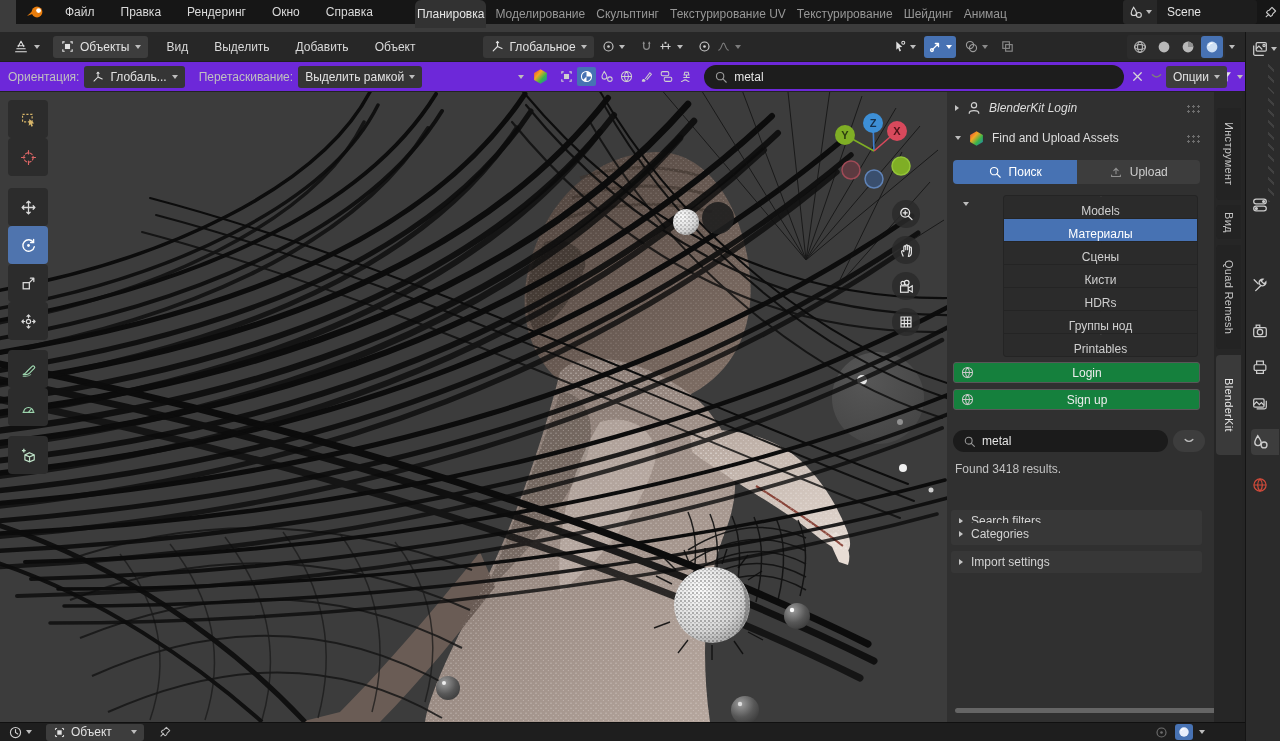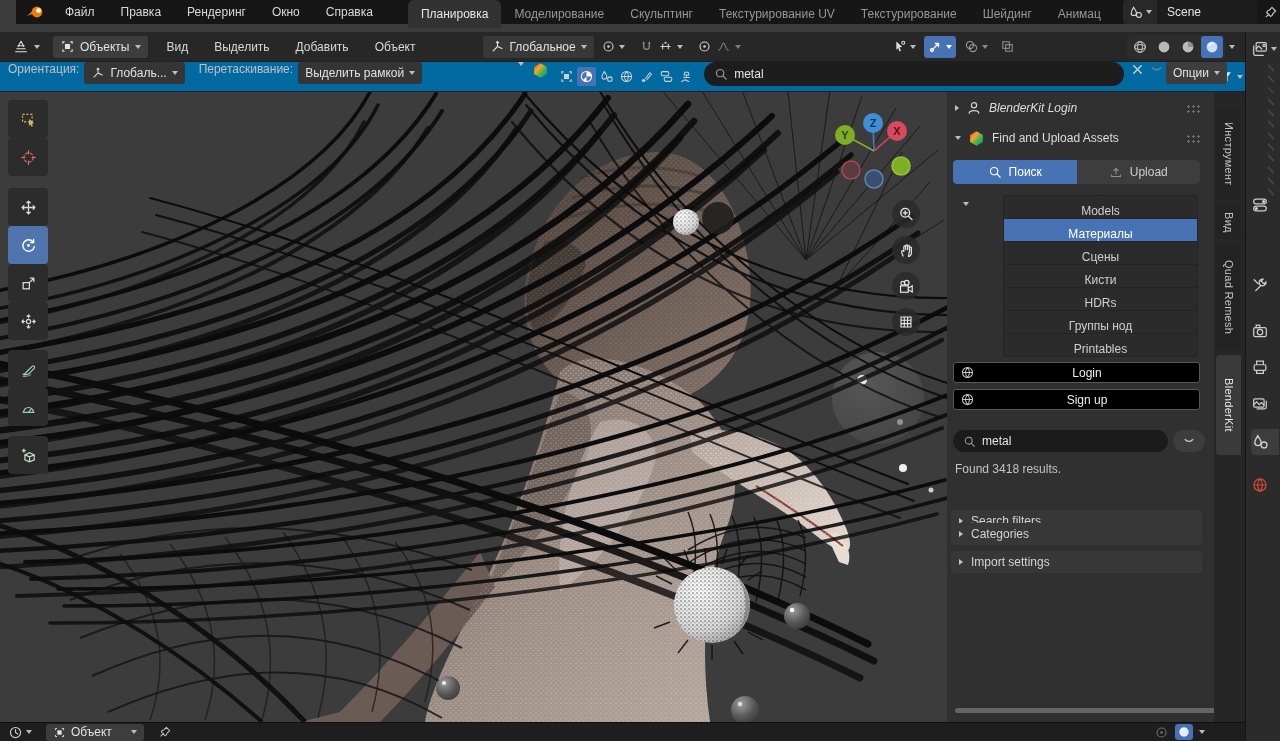--- a/index.html
+++ b/index.html
@@ -11,27 +11,27 @@
   .cv{width:0;height:0;border-left:3.5px solid transparent;border-right:3.5px solid transparent;
       border-top:4.5px solid #bdbdbd;display:inline-block;flex:none;}
   .cr{width:0;height:0;border-top:3.5px solid transparent;border-bottom:3.5px solid transparent;
       border-left:4.5px solid #c4c4c4;display:inline-block;flex:none;}
   .grip{width:16px;height:9px;flex:none;background-image:radial-gradient(#7d7d7d 1px,transparent 1.3px);
         background-size:5px 5px;opacity:.8;}
   
   #topbar{left:16px;top:0;width:1280px;height:24px;background:#161616;display:flex;align-items:center;}
   .menu{padding:0 13px;color:#d9d9d9;cursor:pointer;}
   .wtabs{display:flex;align-items:flex-end;height:32px;margin-left:22px;flex:1;overflow:hidden;}
-  .wtab{padding:7px 13px 7px;color:#979797;white-space:nowrap;cursor:pointer;}
+  .wtab{padding:7px 2px 7px;color:#979797;white-space:nowrap;cursor:pointer;margin-left:7px;}
   .wtab.active{background:#323232;color:#e6e6e6;border-radius:6px 6px 0 0;}
   #scenewrap{display:flex;align-items:center;flex:none;margin-right:2px;}
   
   #row2{left:0;top:32px;width:1245px;height:30px;background:#272727;display:flex;align-items:center;
         border-bottom:1px solid #1f1f1f;box-sizing:border-box;}
-  #row3{left:0;top:62px;width:1245px;height:30px;background:#0369a1;display:flex;
+  #row3{left:0;top:62px;width:1245px;height:30px;background:#6d28d9;display:flex;align-items:center;
         border-bottom:1px solid #222;box-sizing:border-box;}
   .btn{display:flex;align-items:center;gap:5px;background:#3d3d3d;border-radius:3px;height:22px;
        padding:0 7px;color:#e2e2e2;cursor:pointer;flex:none;}
   .flat{background:transparent;}
   .lbl{color:#c0c0c0;flex:none;}
   .searchpill{display:flex;align-items:center;gap:6px;background:#1d1d1d;border-radius:13px;height:24px;
               padding:0 10px;color:#e5e5e5;}
   .searchpill input{background:transparent;border:none;outline:none;color:#e5e5e5;font:inherit;width:100%;padding:0;}
   
   #viewport{left:0;top:92px;width:1245px;height:630px;background:#3c3c3c;overflow:hidden;}
@@ -49,21 +49,21 @@
   .tabrow{position:absolute;left:6px;right:12px;top:68px;height:24px;display:flex;border-radius:4px;overflow:hidden;}
   .ttab{flex:1;display:flex;align-items:center;justify-content:center;gap:7px;cursor:pointer;}
   .ttab.blue{background:#4772b3;color:#fff;}
   .ttab.gray{background:#3d3d3d;color:#cfcfcf;}
   .enumlist{position:absolute;left:56px;right:14px;top:103px;border-radius:3px;overflow:hidden;
             background:#2b2b2b;border:1px solid #242424;}
   .erow{display:flex;align-items:center;gap:7px;height:22px;padding:0 6px;color:#cfcfcf;
         border-bottom:1px solid #242424;cursor:pointer;flex-direction:column;}
   .erow:last-child{border-bottom:none;}
   .erow.sel{background:#4772b3;color:#fff;}
-  .bigbtn{position:absolute;left:6px;right:12px;height:21px;background:#000000;border:1px solid #585858;
+  .bigbtn{position:absolute;left:6px;right:12px;height:21px;background:#15803d;border:1px solid #585858;
           border-radius:3px;display:flex;align-items:center;color:#ececec;cursor:pointer;box-sizing:border-box;}
   .bigbtn .cap{flex:1;text-align:center;}
   .sect{position:absolute;left:4px;right:10px;height:22px;background:#373737;border-radius:3px;
         display:flex;align-items:center;gap:8px;padding:0 8px;color:#d3d3d3;cursor:pointer;box-sizing:border-box;}
   
   #tabstrip{position:absolute;left:267px;top:0;width:28px;height:630px;background:#262626;}
   .vtab{position:absolute;left:2px;width:25px;background:#232323;color:#c5c5c5;border-radius:4px 0 0 4px;
         writing-mode:vertical-rl;display:flex;align-items:center;justify-content:center;font-size:11px;
         letter-spacing:.3px;cursor:pointer;}
   .vtab.active{background:#3a3a3a;color:#e8e8e8;}

